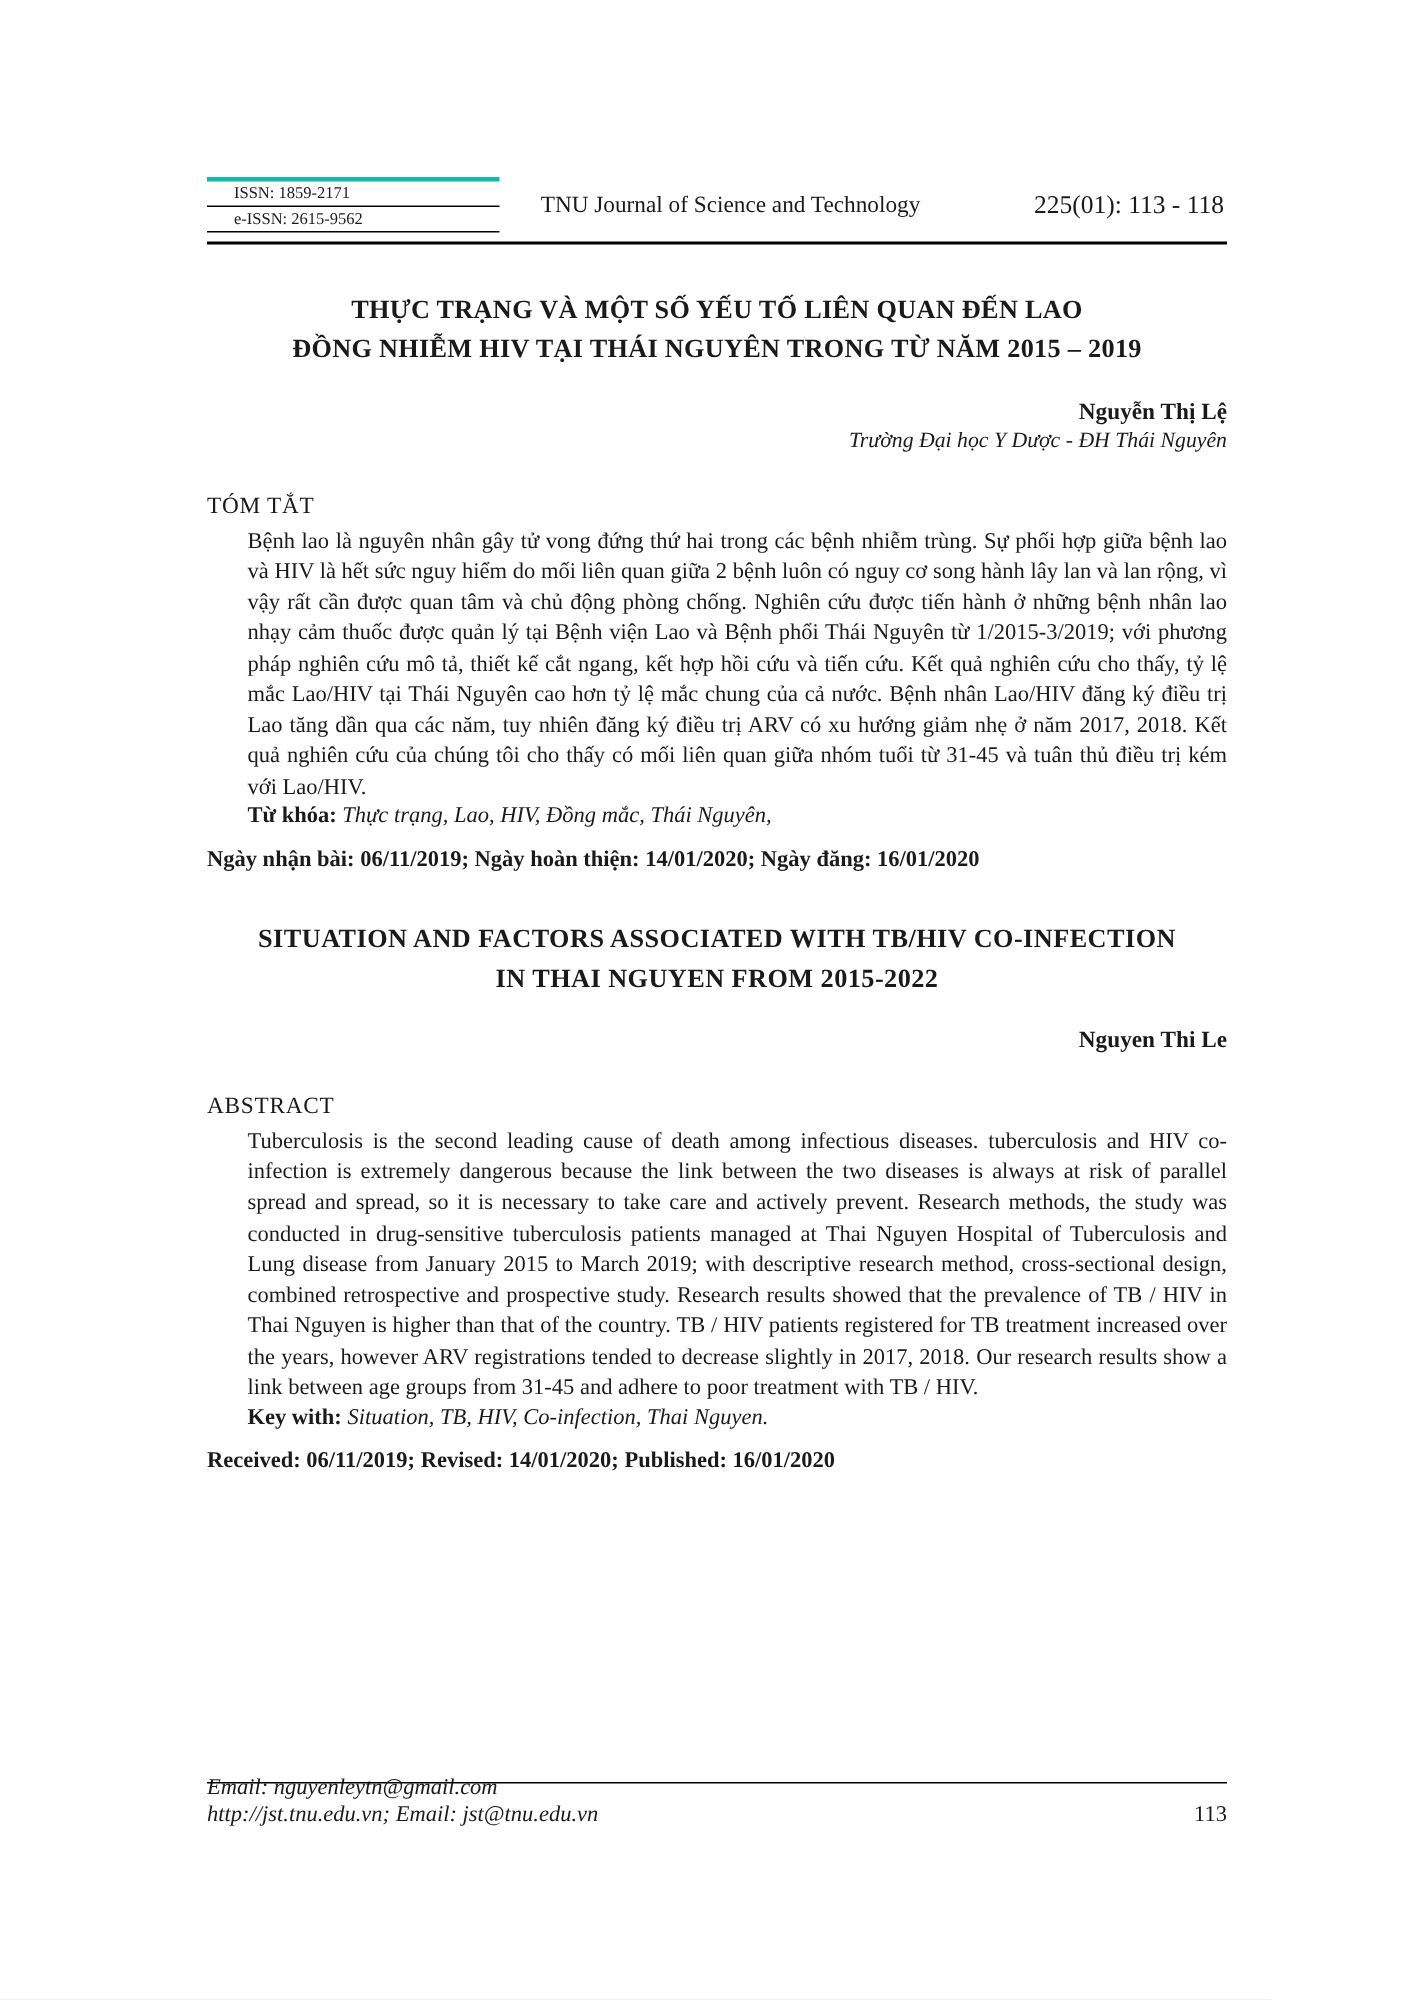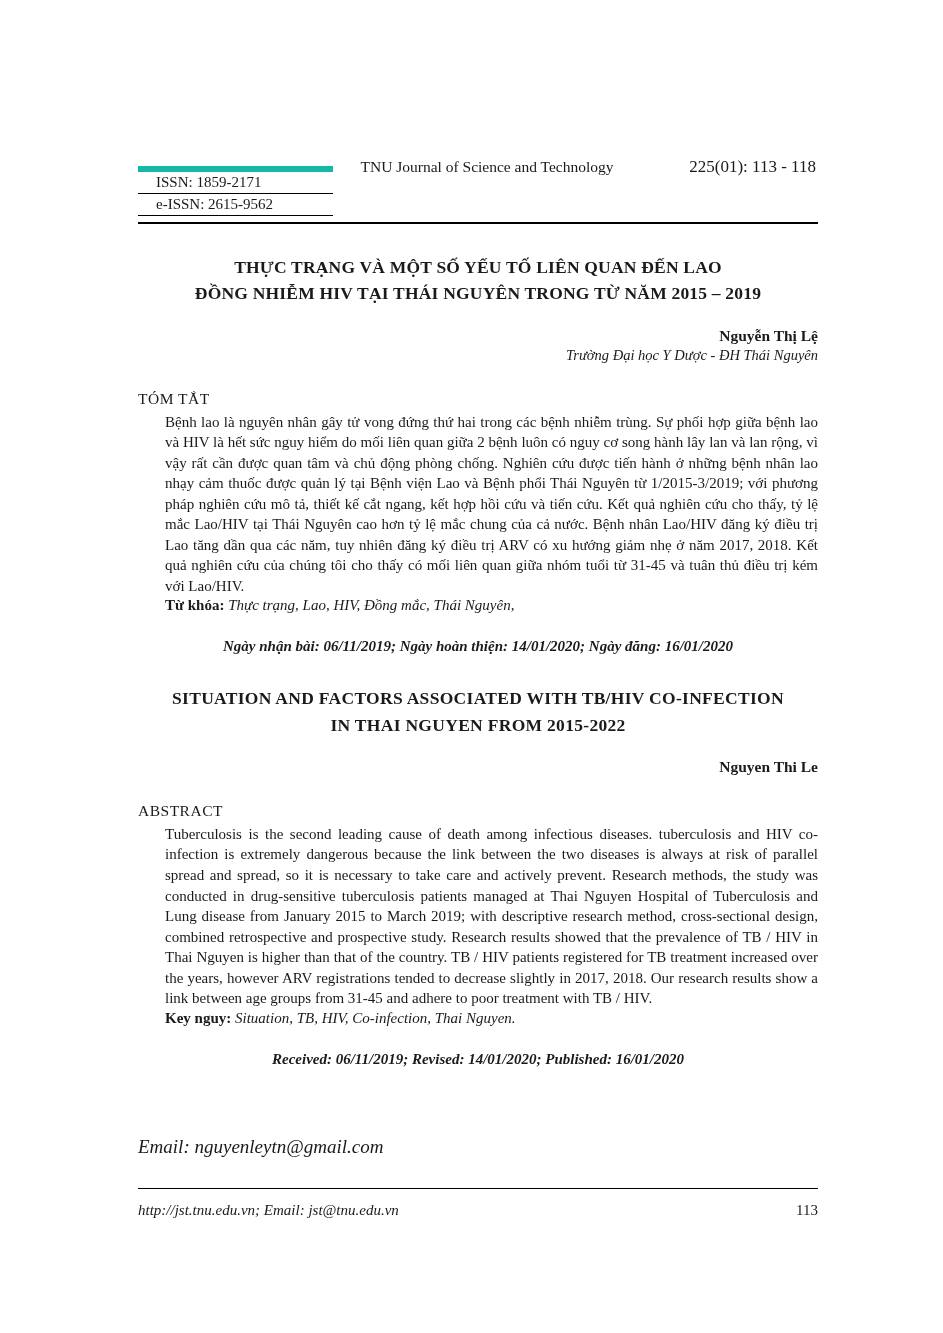--- a/index.html
+++ b/index.html
@@ -22,24 +22,23 @@
   }
   
   .hdr {
     display: flex;
     align-items: center;
     border-bottom: 2.5px solid #000;
     padding-bottom: 6px;
   }
   .issn-block {
     width: 195px;
-    font-size: 15px;
-    border-top: 6px solid #14b8a6;
+    font-size: 11px;
+    border-top: 3px solid #14b8a6;
     border-bottom: 1px solid #000;
-    margin-top: 48px;
   }
   .issn-block .row { padding: 2px 4px 2px 18px; }
   .issn-block .row:first-child { border-bottom: 1px solid #000; }
   .journal-name { flex: 1; text-align: center; font-size: 15.5px; }
   .issue-no { width: 175px; text-align: right; font-size: 17px; padding-right: 2px; }
   
   .vn-title {
     margin-top: 30px;
     text-align: center;
     font-weight: bold;
@@ -58,41 +57,39 @@
   .abstract {
     margin: 4px 0 0 27px;
     text-align: justify;
     font-size: 15px;
     line-height: 1.37;
   }
   .kw-line { margin: 1px 0 0 27px; font-size: 15px; }
   .kw-line b { font-weight: bold; }
   .kw-line i { font-style: italic; }
   .dates-line {
-    margin-top: 24px;
-    text-align: center;
+    margin-top: 12px;
     font-weight: bold;
-    font-style: italic;
     font-size: 15px;
   }
   .en-title {
     margin-top: 30px;
     text-align: center;
     font-weight: bold;
     font-size: 17.5px;
     line-height: 1.5;
     letter-spacing: 0.3px;
   }
   
   .email-line {
     position: absolute;
     left: 138px;
-    top: 1136px;
+    top: 1184px;
     font-style: italic;
-    font-size: 19px;
+    font-size: 15px;
   }
   .footer {
     position: absolute;
     left: 138px;
     width: 680px;
     top: 1188px;
     border-top: 1.5px solid #000;
     padding-top: 13px;
     display: flex;
     justify-content: space-between;
@@ -140,21 +137,21 @@
       <div>IN THAI NGUYEN FROM 2015-2022</div>
     </div>
 
     <div class="author-block">
       <div class="author-name">Nguyen Thi Le</div>
     </div>
 
     <div class="section-heading">ABSTRACT</div>
     <div class="abstract">Tuberculosis is the second leading cause of death among infectious diseases. tuberculosis and HIV co-infection is extremely dangerous because the link between the two diseases is always at risk of parallel spread and spread, so it is necessary to take care and actively prevent. Research methods, the study was conducted in drug-sensitive tuberculosis patients managed at Thai Nguyen Hospital of Tuberculosis and Lung disease from January 2015 to March 2019; with descriptive research method, cross-sectional design, combined retrospective and prospective study. Research results showed that the prevalence of TB / HIV in Thai Nguyen is higher than that of the country. TB / HIV patients registered for TB treatment increased over the years, however ARV registrations tended to decrease slightly in 2017, 2018. Our research results show a link between age groups from 31-45 and adhere to poor treatment with TB / HIV.</div>
     <div class="kw-line">
-      <b>Key nguy:</b>
+      <b>Key with:</b>
       <i>Situation, TB, HIV, Co-infection, Thai Nguyen.</i>
     </div>
 
     <div class="dates-line">Received: 06/11/2019; Revised: 14/01/2020; Published: 16/01/2020</div>
 
   </div>
 
   <div class="email-line">Email: nguyenleytn@gmail.com</div>
 
   <div class="footer">

